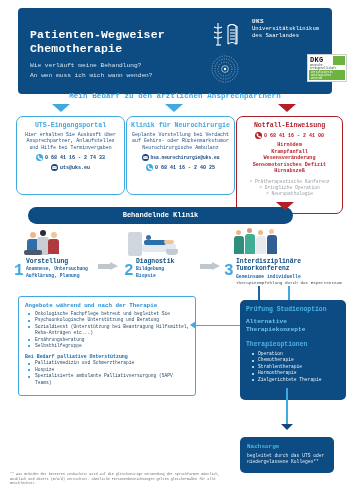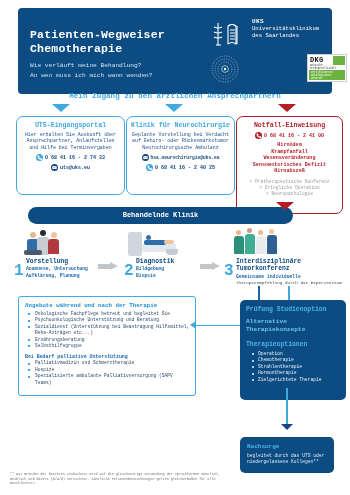--- a/index.html
+++ b/index.html
@@ -163,21 +163,21 @@
     <div class="dkg">
       <div class="kgreen"></div>
       <div class="k1">DKG</div>
       <div class="k2">Deutsche Krebsgesellschaft</div>
       <div class="kbar">
         <span>Zertifiziertes Onkologisches Zentrum</span>
       </div>
     </div>
   </div>
 
-  <div class="access-title">Mein Zugang zu den ärztlichen Ansprechpartnern</div>
+  <div class="access-title">Mein Bedarf zu den ärztlichen Ansprechpartnern</div>
 
   <div class="tri blue" style="left:52px;top:104px;"></div>
   <div class="tri blue" style="left:165px;top:104px;"></div>
   <div class="tri red" style="left:278px;top:104px;"></div>
 
   <div class="card blue" style="left:16px;top:116px;width:99px;height:67px;padding:5px 4px;">
     <h4 style="color:#3fa9e0;">UTS-Eingangsportal</h4>
     <div class="body" style="margin-top:3px;">Hier erhalten Sie Auskunft über Ansprechpartner, Anlaufstellen und Hilfe bei Terminvergaben</div>
     <div class="contact">
       <span class="ic phone">

